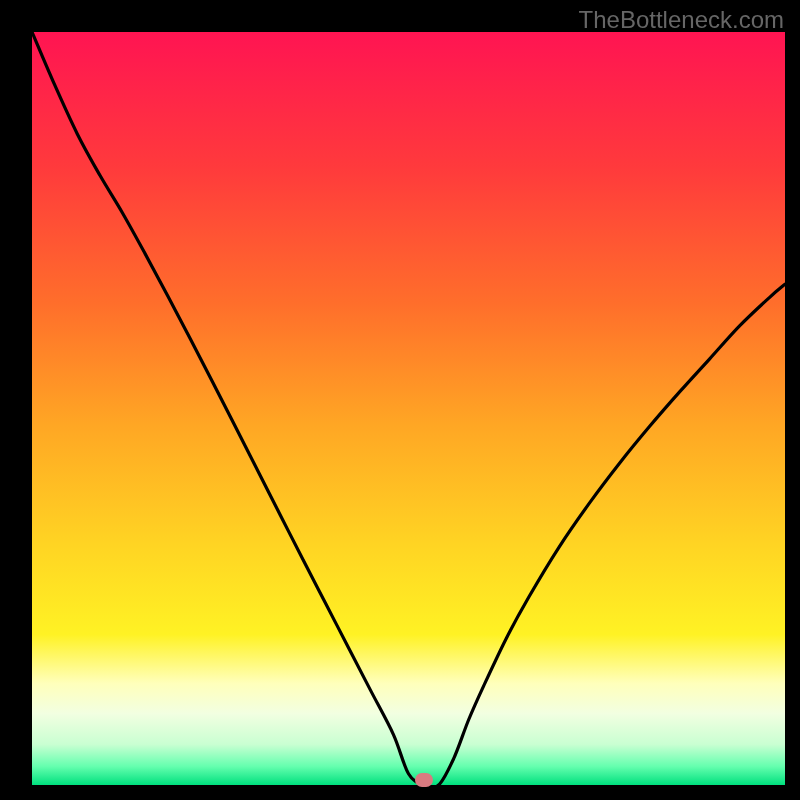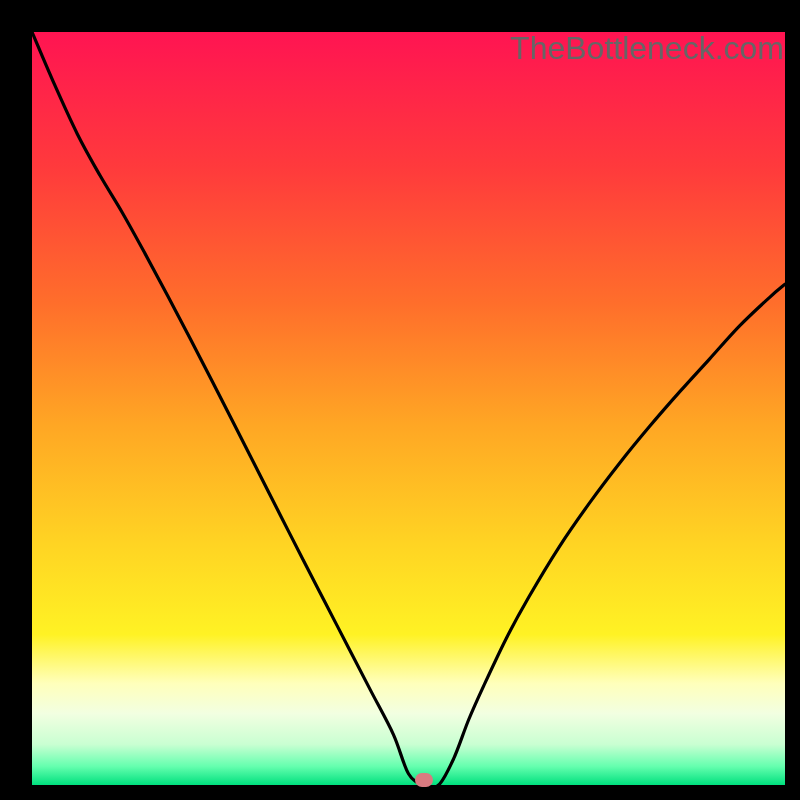--- a/index.html
+++ b/index.html
@@ -14,24 +14,23 @@
   .container {
     position: relative;
     width: 800px;
     height: 800px;
   }
   .attribution {
     position: absolute;
     top: 6px;
     right: 16px;
     color: #666;
-    font-size: 32px;
+    font-size: 24px;
     font-weight: 500;
     z-index: 20;
-    margin-top: 24px;
   }
   .gradient-area {
     position: absolute;
     left: 32px;
     top: 32px;
     width: 753px;
     height: 753px;
     z-index: 1;
   }
   svg.plot {

